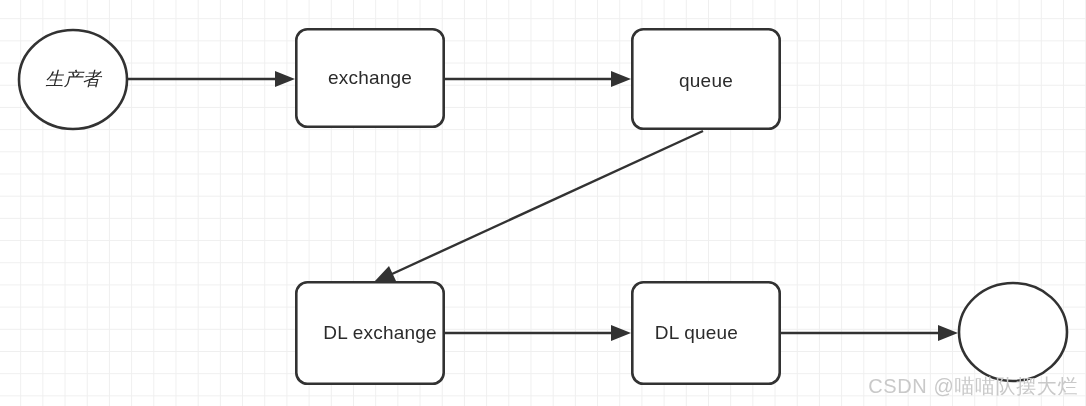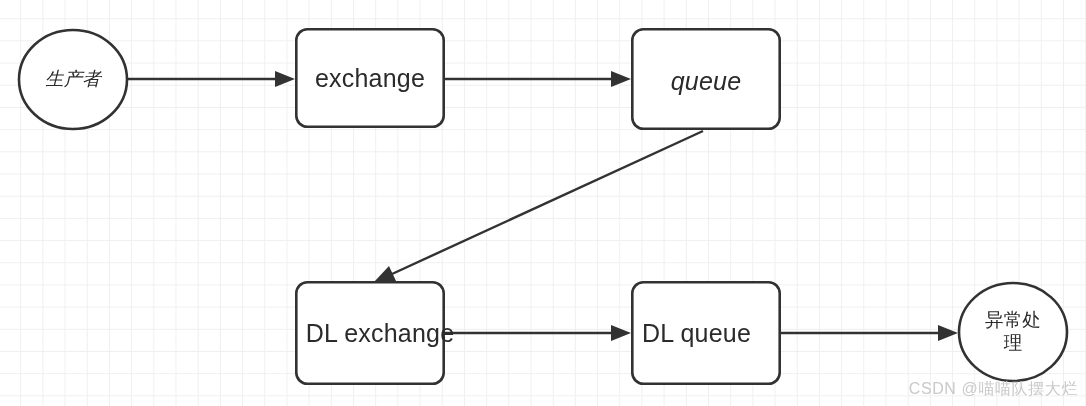--- a/index.html
+++ b/index.html
@@ -41,35 +41,35 @@
     fill: #323232;
     stroke: none;
   }
   .node-label {
     position: absolute;
     display: flex;
     align-items: center;
     justify-content: center;
     text-align: center;
     color: #2b2b2b;
-    font-size: 25px;
+    font-size: 19px;
     line-height: 1.22;
     letter-spacing: 0.2px;
     pointer-events: none;
     white-space: pre-line;
   }
   .node-label.cjk {
     font-size: 18.5px;
   }
   #watermark {
     position: absolute;
     right: 8px;
     bottom: 6px;
     color: #c9c9c9;
-    font-size: 16px;
+    font-size: 20px;
     letter-spacing: 0.6px;
     white-space: nowrap;
   }
 </style>
 </head>
 <body>
 
 <div id="canvas">
 
   <svg id="diagram-svg" viewBox="0 0 1086 406" xmlns="http://www.w3.org/2000/svg">
@@ -109,24 +109,22 @@
 
     <rect class="node-shape" x="632.3" y="282.3" width="147.4" height="101.4" rx="11" ry="11"></rect>
 
     <ellipse class="node-shape" cx="1013" cy="332" rx="54" ry="49"></ellipse>
   </svg>
 
   <div class="node-label cjk" style="left:18px; top:29px; width:110px; height:101px;font-style:italic;">生产者</div>
 
   <div class="node-label" style="left:295px; top:28px; width:150px; height:100px;">exchange</div>
 
-  <div class="node-label" style="left:631px; top:28px; width:150px; height:106px;font-style:italic;">queue</div>
+  <div class="node-label" style="left:631px; top:28px; width:150px; height:106px;">queue</div>
 
   <div class="node-label" style="left:295px; top:281px; width:150px; height:104px;padding-left:10px;">DL exchange</div>
 
   <div class="node-label" style="left:631px; top:281px; width:131px; height:104px;">DL queue</div>
 
-  <div class="node-label cjk" style="left:958px; top:282px; width:110px; height:100px;">异常处
-理</div>
 
   <div id="watermark">CSDN @喵喵队摆大烂</div>
 
 </div>
 
 </body></html>

